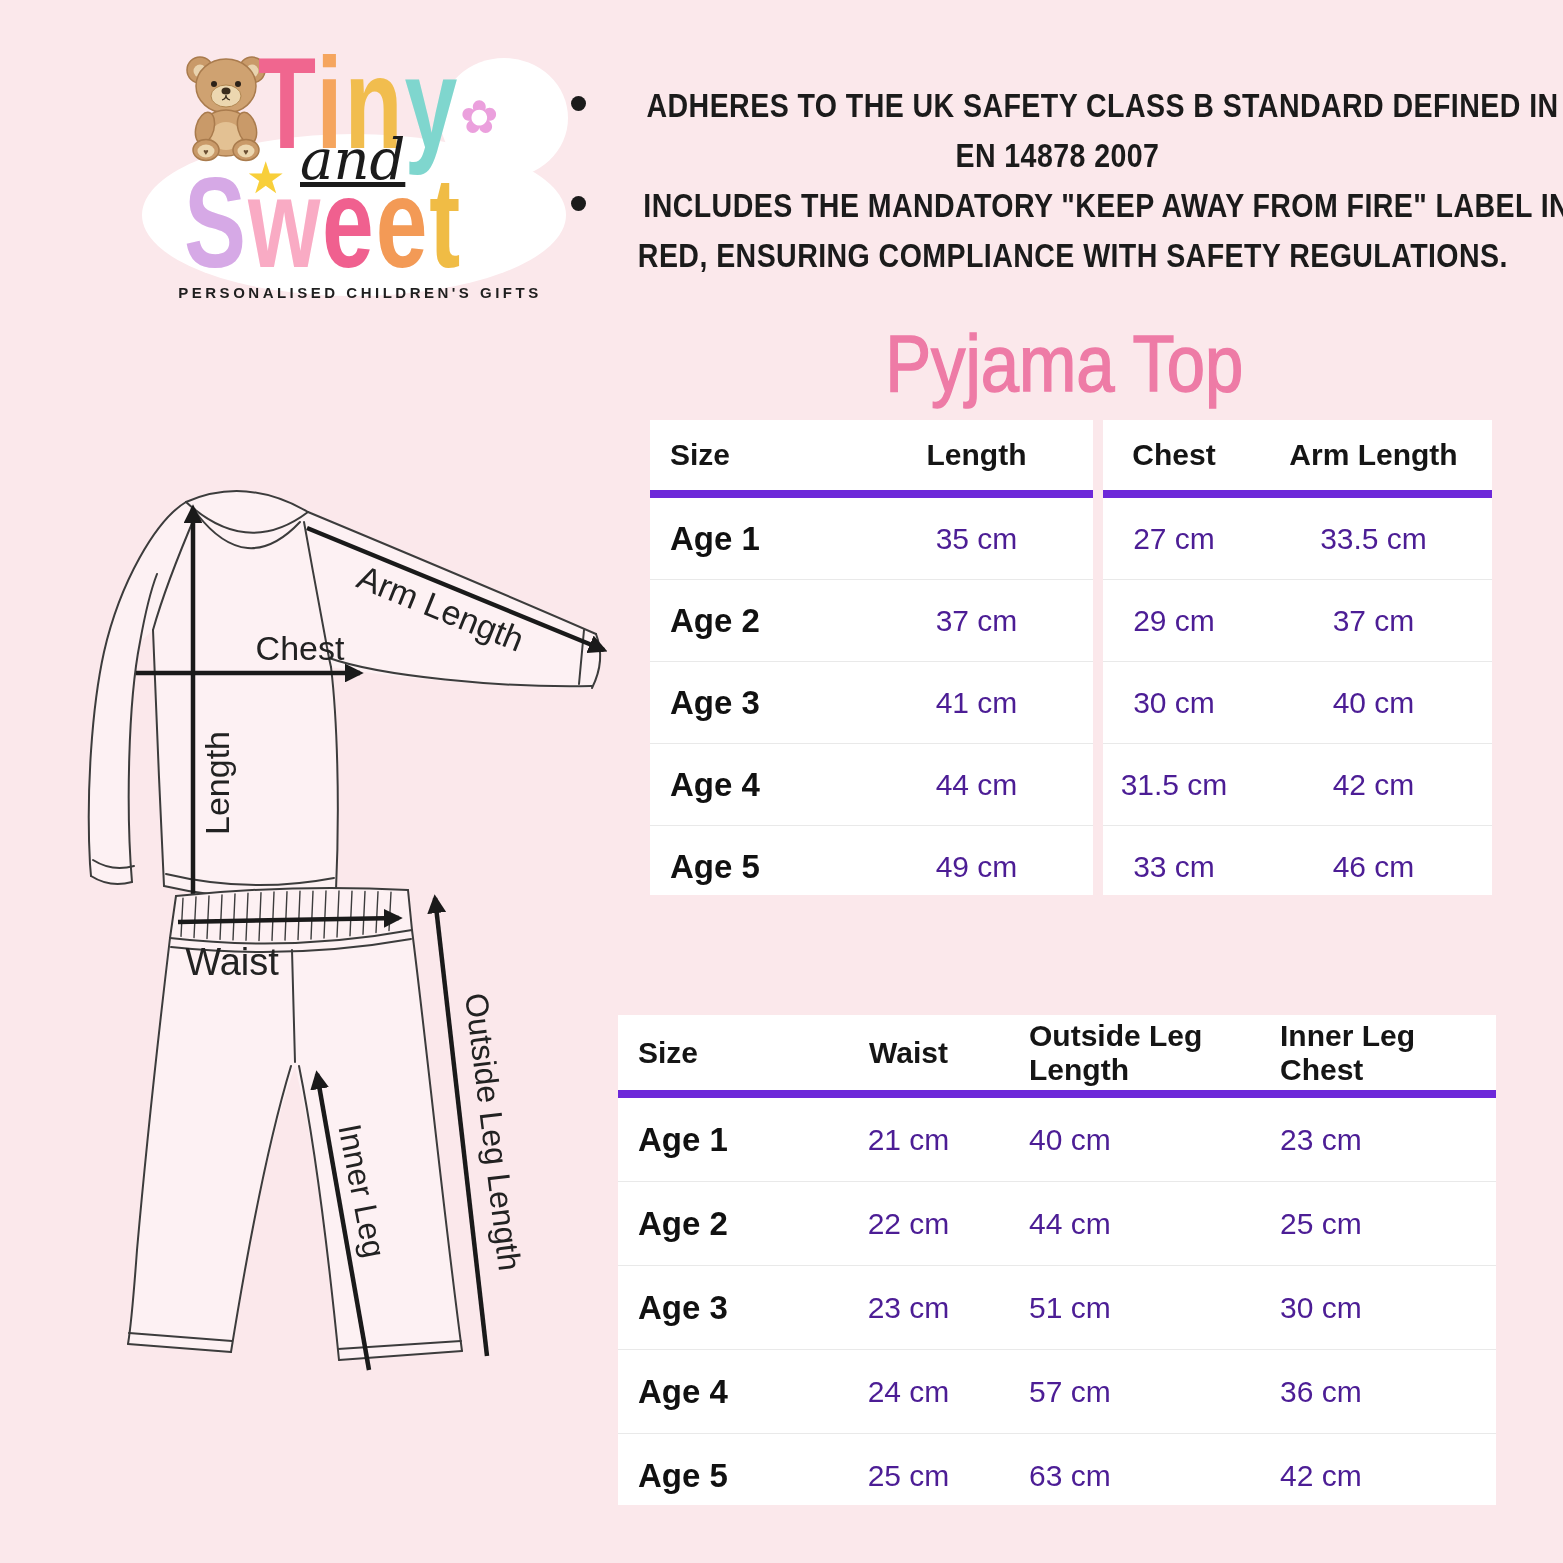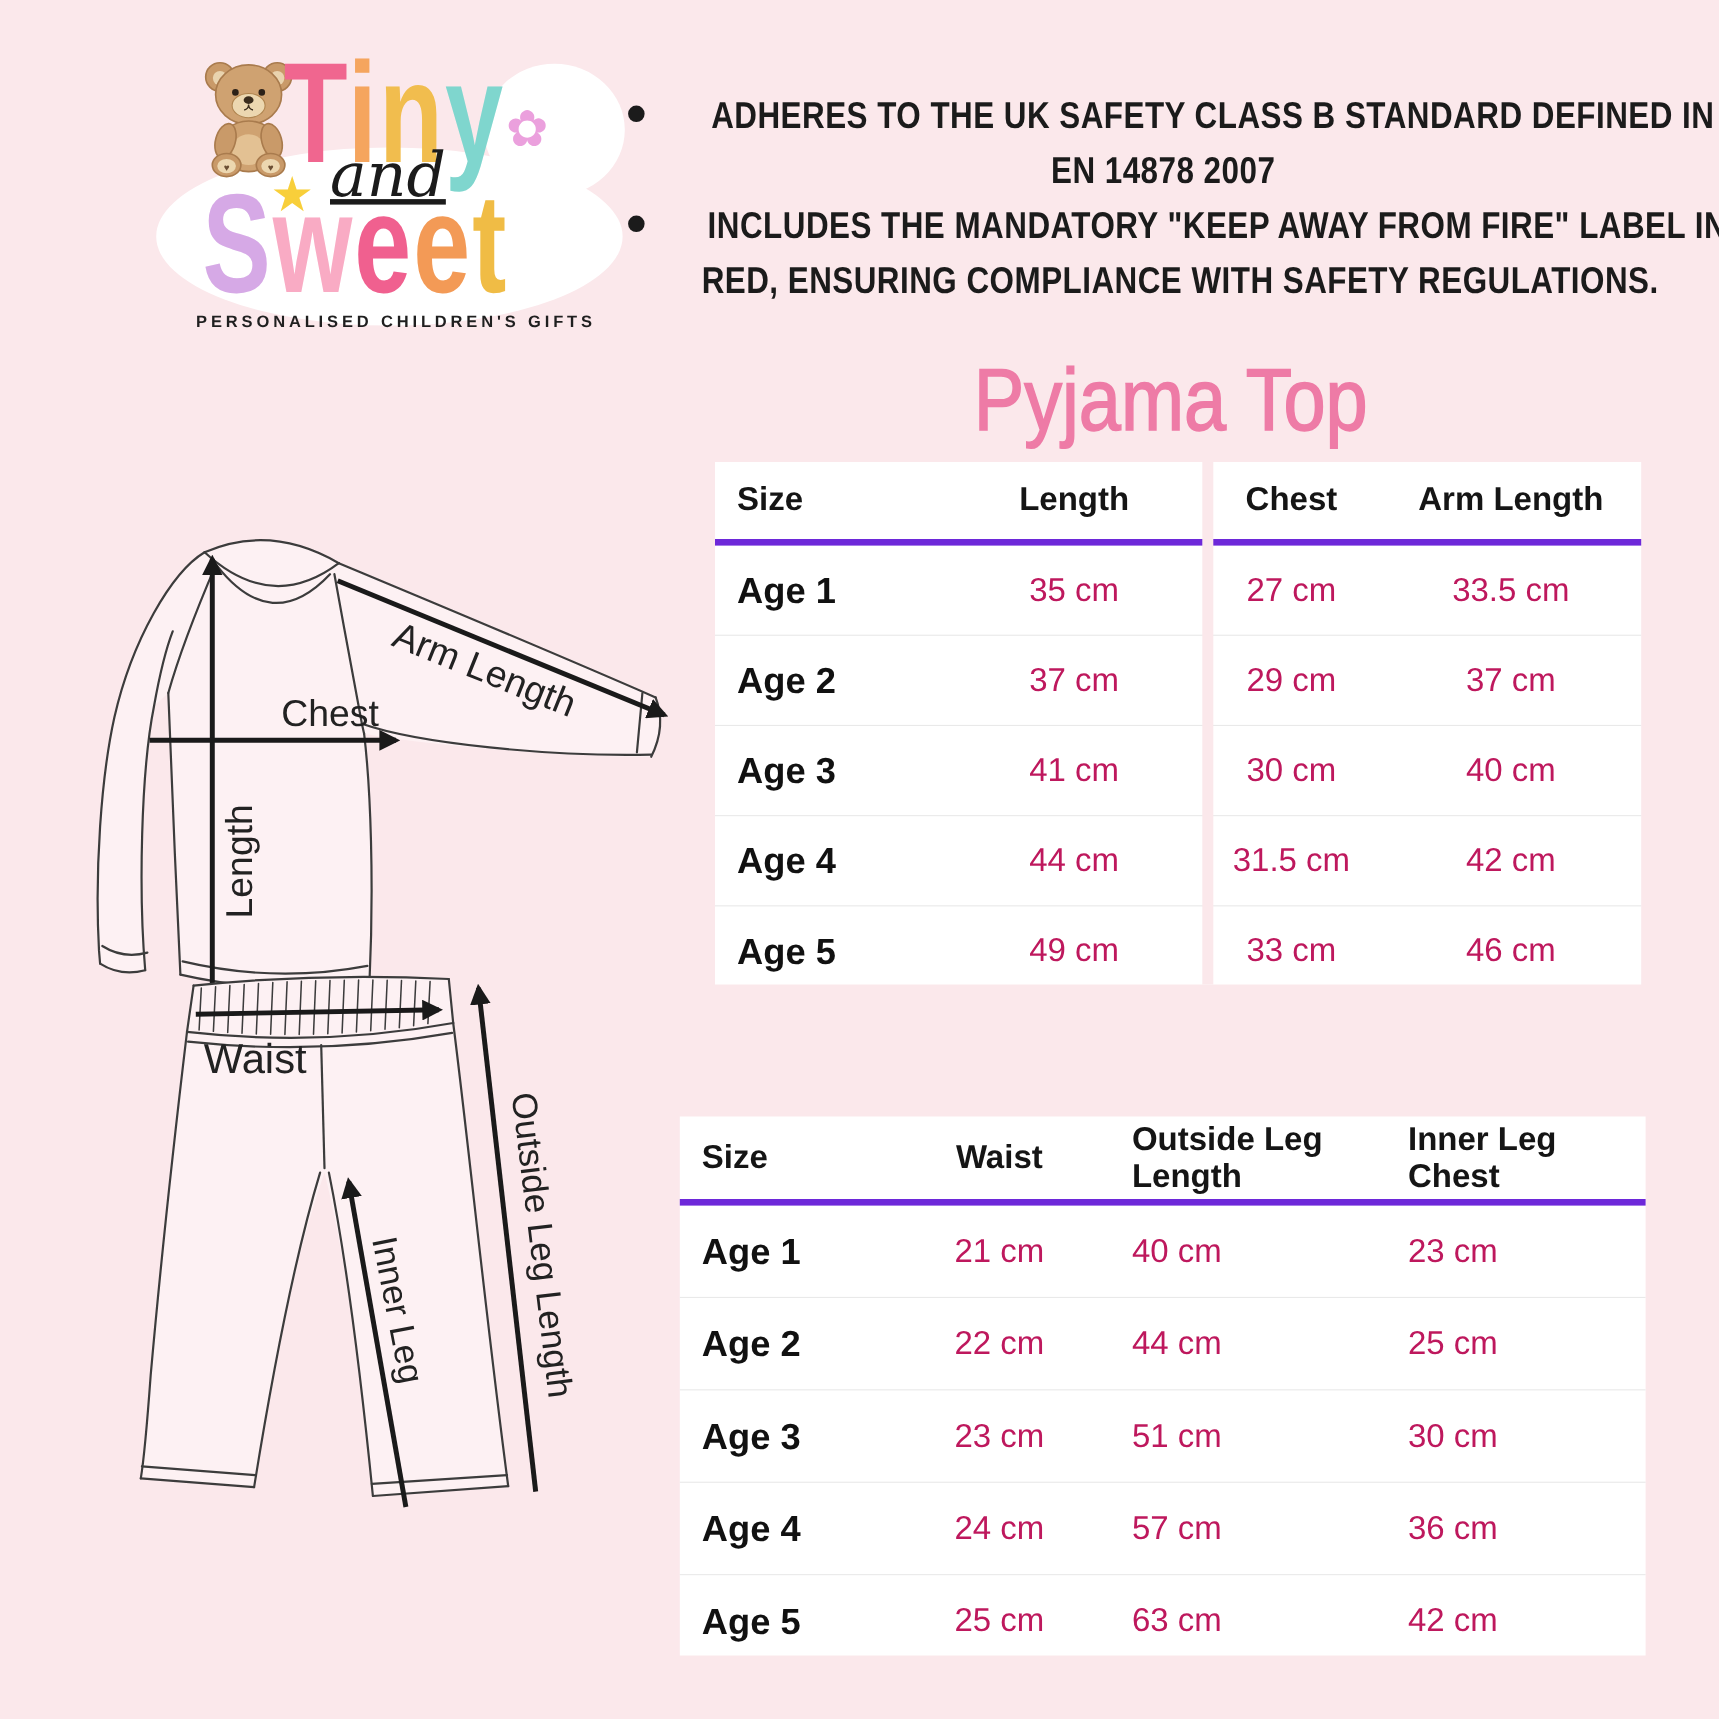--- a/index.html
+++ b/index.html
@@ -42,22 +42,22 @@
   .t1{left:650px;top:420px;width:842px;height:475px;}
   .t2{left:618px;top:1015px;width:878px;height:490px;}
   .t1::after{content:"";position:absolute;left:443px;top:0;height:100%;width:10px;background:#fbe8eb;}
   .row{display:grid;align-items:center;}
   .t1 .row{grid-template-columns:210px 233px 162px 237px;}
   .t2 .row{grid-template-columns:172px 237px 251px 218px;}
   .t1 .header-row{height:70px;}
   .t2 .header-row{height:75px;}
   .t1 .data-row{height:81px;border-top:1px solid #e9e9e9;}
   .t2 .data-row{height:83px;border-top:1px solid #e9e9e9;}
-  .data-row.first{border-top:6px solid #6d28d9;}
-  .cell{display:flex;align-items:center;justify-content:center;font-size:30px;color:#be185d;}
+  .data-row.first{border-top:8px solid #6d28d9;}
+  .cell{display:flex;align-items:center;justify-content:center;font-size:30px;color:#4c1d95;}
   .cell.hcell{font-weight:bold;color:#151515;font-size:30px;}
   .cell.agecell{font-weight:bold;color:#111111;font-size:33px;}
   .t1 .c0{justify-content:flex-start;padding-left:20px;}
   .t2 .c0{justify-content:flex-start;padding-left:20px;}
   .t2 .c2,.t2 .c3{justify-content:flex-start;padding-left:2px;}
   
   .fig{position:absolute;}
   .fig-top{left:60px;top:462px;}
   .fig-bottoms{left:85px;top:880px;}
   .garment{stroke:#3c3c3c;stroke-width:2;fill:none;stroke-linecap:round;}

